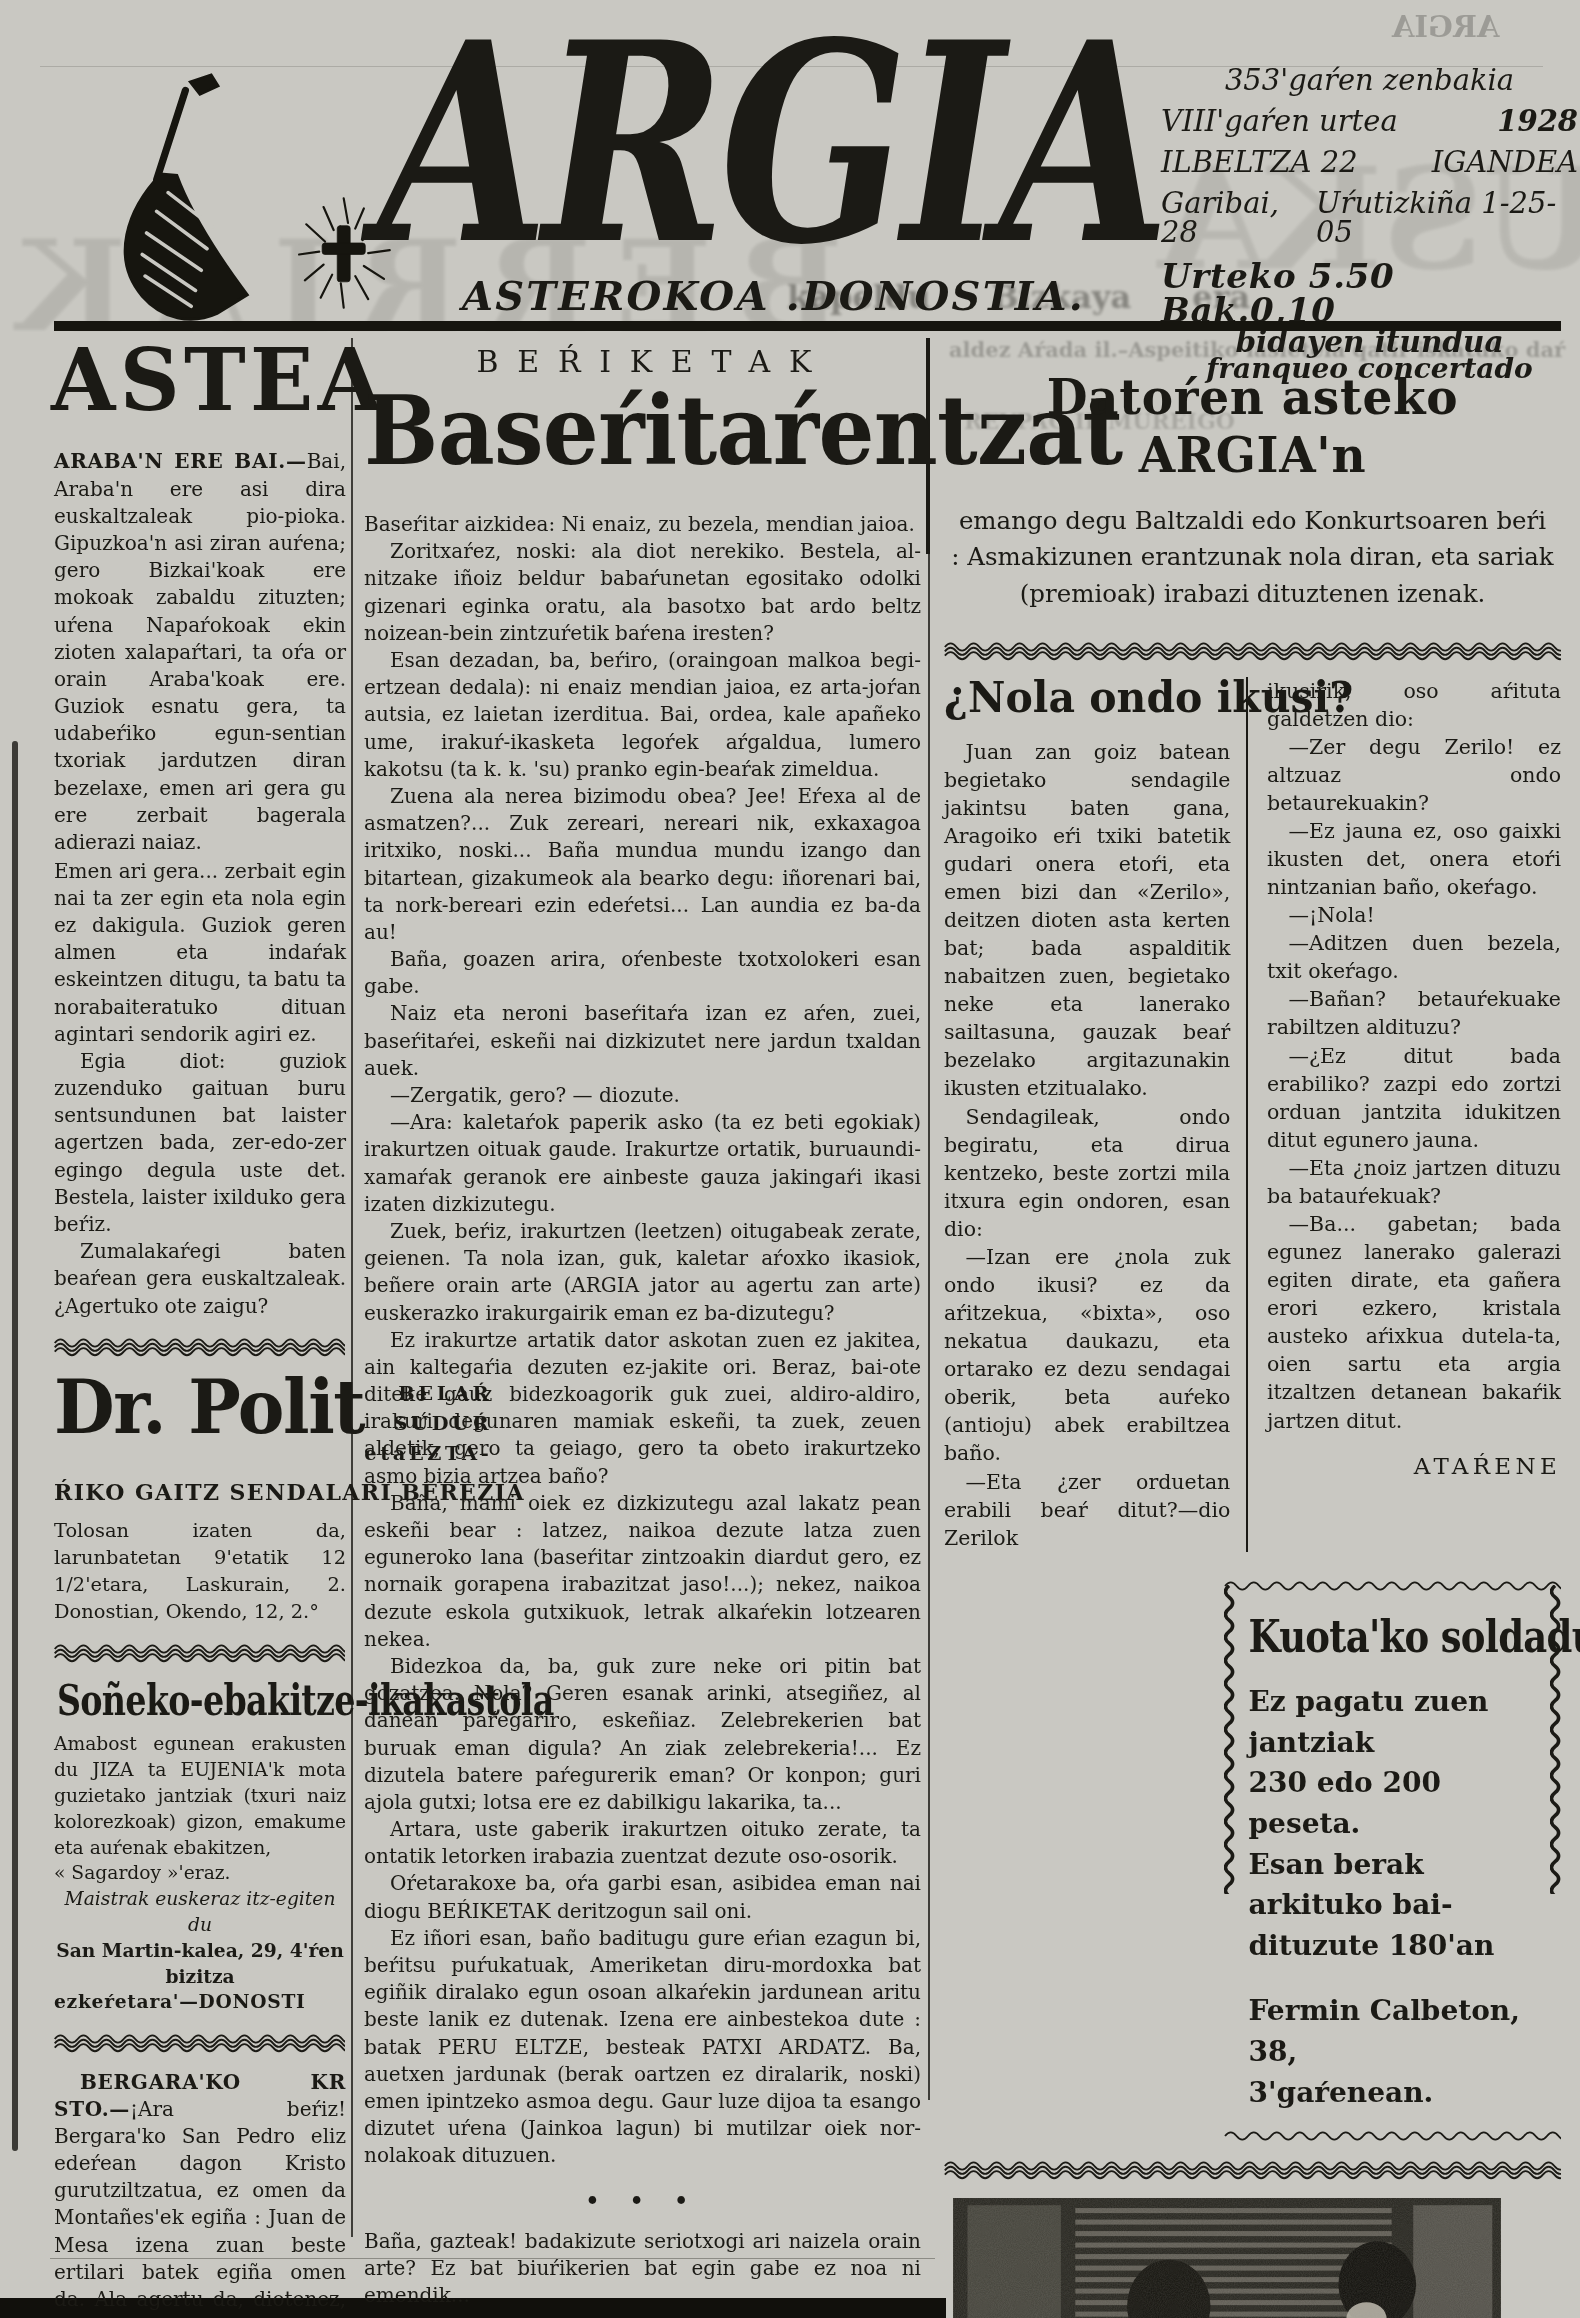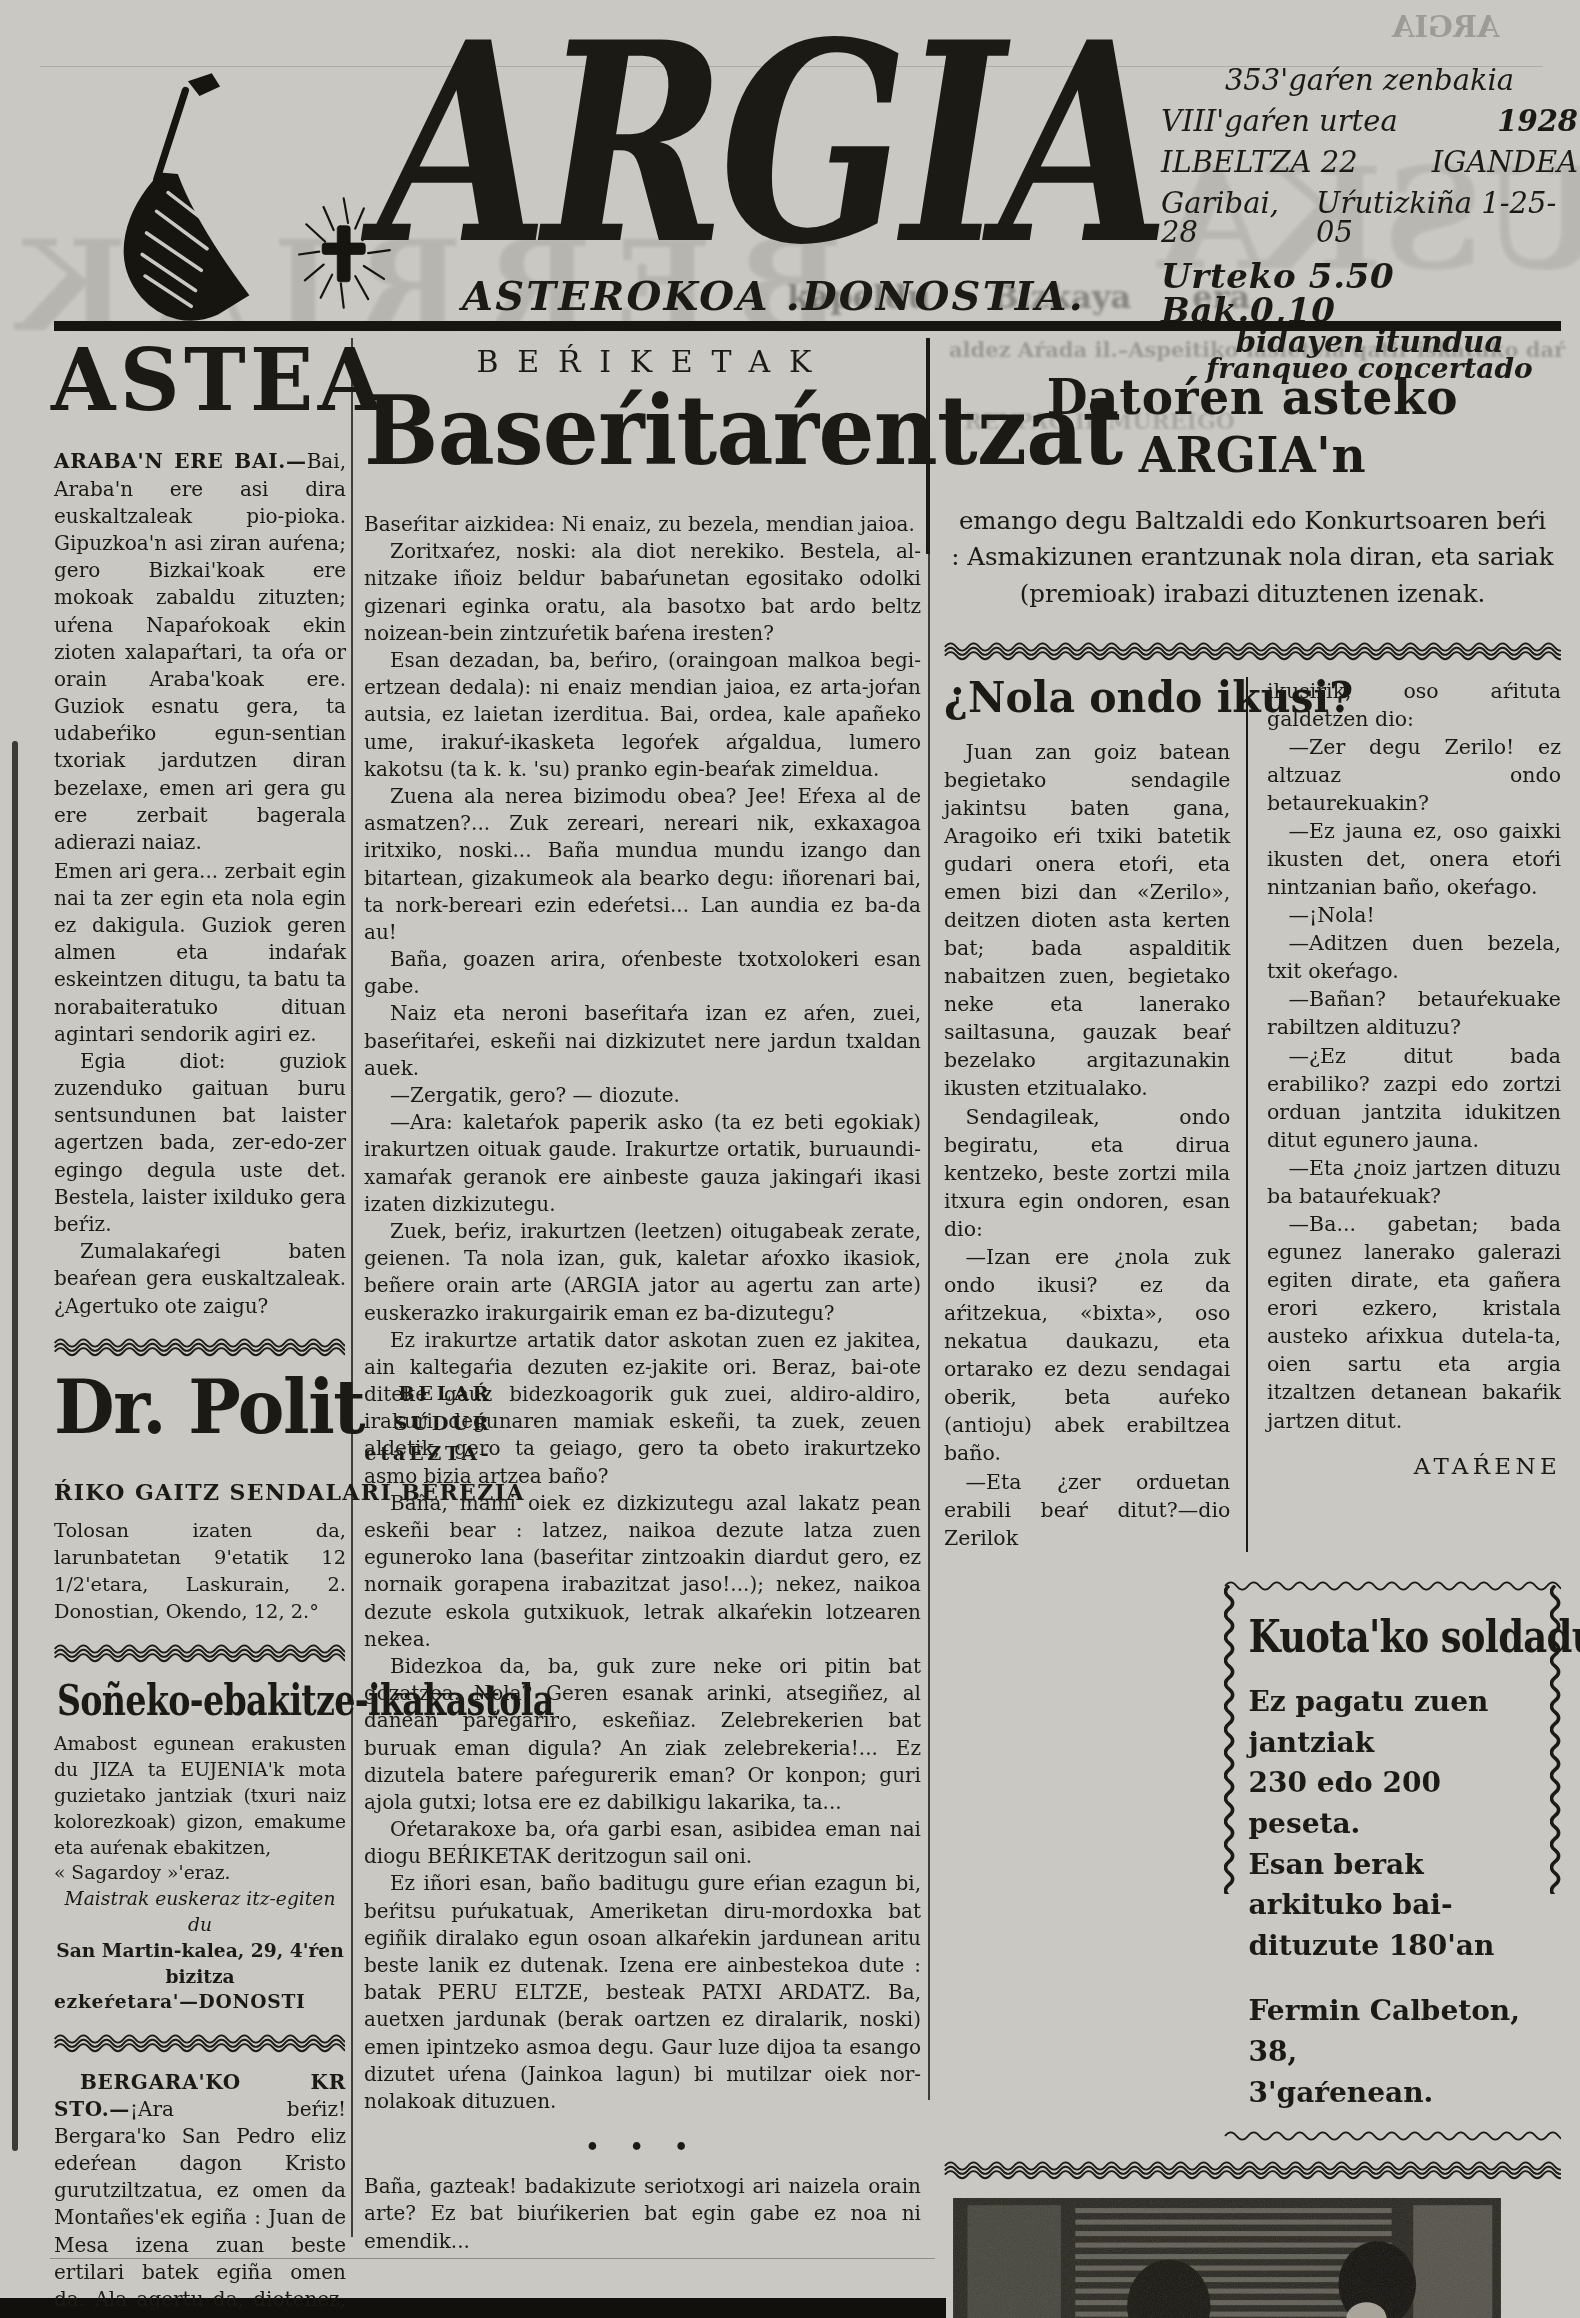--- a/index.html
+++ b/index.html
@@ -223,20 +223,21 @@
       <p>Esan dezadan, ba, beŕiro, (oraingoan malkoa begi-ertzean dedala): ni enaiz mendian jaioa, ez arta-joŕan autsia, ez laietan izerditua. Bai, ordea, kale apañeko ume, irakuŕ-ikasketa legoŕek aŕgaldua, lumero kakotsu (ta k. k. 'su) pranko egin-beaŕak zimeldua.</p>
       <p>Zuena ala nerea bizimodu obea? Jee! Eŕexa al de asmatzen?... Zuk zereari, nereari nik, exkaxagoa iritxiko, noski... Baña mundua mundu izango dan bitartean, gizakumeok ala bearko degu: iñorenari bai, ta nork-bereari ezin edeŕetsi... Lan aundia ez ba-da au!</p>
       <p>Baña, goazen arira, oŕenbeste txotxolokeri esan gabe.</p>
       <p>Naiz eta neroni baseŕitaŕa izan ez aŕen, zuei, baseŕitaŕei, eskeñi nai dizkizutet nere jardun txaldan auek.</p>
       <p>—Zergatik, gero? — diozute.</p>
       <p>—Ara: kaletaŕok paperik asko (ta ez beti egokiak) irakurtzen oituak gaude. Irakurtze ortatik, buruaundi-xamaŕak geranok ere ainbeste gauza jakingaŕi ikasi izaten dizkizutegu.</p>
       <p>Zuek, beŕiz, irakurtzen (leetzen) oitugabeak zerate, geienen. Ta nola izan, guk, kaletar aŕoxko ikasiok, beñere orain arte (ARGIA jator au agertu zan arte) euskerazko irakurgairik eman ez ba-dizutegu?</p>
       <p>Ez irakurtze artatik dator askotan zuen ez jakitea, ain kaltegaŕia dezuten ez-jakite ori. Beraz, bai-ote diteke gauz bidezkoagorik guk zuei, aldiro-aldiro, irakuŕi degunaren mamiak eskeñi, ta zuek, zeuen aldetik, gero ta geiago, gero ta obeto irakurtzeko asmo bizia artzea baño?</p>
       <p>Baña, mami oiek ez dizkizutegu azal lakatz pean eskeñi bear : latzez, naikoa dezute latza zuen eguneroko lana (baseŕitar zintzoakin diardut gero, ez nornaik gorapena irabazitzat jaso!...); nekez, naikoa dezute eskola gutxikuok, letrak alkaŕekin lotzearen nekea.</p>
       <p>Bidezkoa da, ba, guk zure neke ori pitin bat gozatzea. Nola? Geren esanak arinki, atsegiñez, al danean paŕegaŕiro, eskeñiaz. Zelebrekerien bat buruak eman digula? An ziak zelebrekeria!... Ez dizutela batere paŕegurerik eman? Or konpon; guri ajola gutxi; lotsa ere ez dabilkigu lakarika, ta...</p>
+      <p>Artara, uste gaberik irakurtzen oituko zerate, ta ontatik letorken irabazia zuentzat dezute oso-osorik.</p>
       <p>Oŕetarakoxe ba, oŕa garbi esan, asibidea eman nai diogu BEŔIKETAK deritzogun sail oni.</p>
       <p>Ez iñori esan, baño baditugu gure eŕian ezagun bi, beŕitsu puŕukatuak, Ameriketan diru-mordoxka bat egiñik diralako egun osoan alkaŕekin jardunean aritu beste lanik ez dutenak. Izena ere ainbestekoa dute : batak PERU ELTZE, besteak PATXI ARDATZ. Ba, auetxen jardunak (berak oartzen ez diralarik, noski) emen ipintzeko asmoa degu. Gaur luze dijoa ta esango dizutet uŕena (Jainkoa lagun) bi mutilzar oiek nor-nolakoak dituzuen.</p>
     </div>
 
   <div class="dots-sep">• • •</div>
 
   <div class="body-text">
       <p>Baña, gazteak! badakizute seriotxogi ari naizela orain arte? Ez bat biuŕikerien bat egin gabe ez noa ni emendik...</p>
     </div>
 

